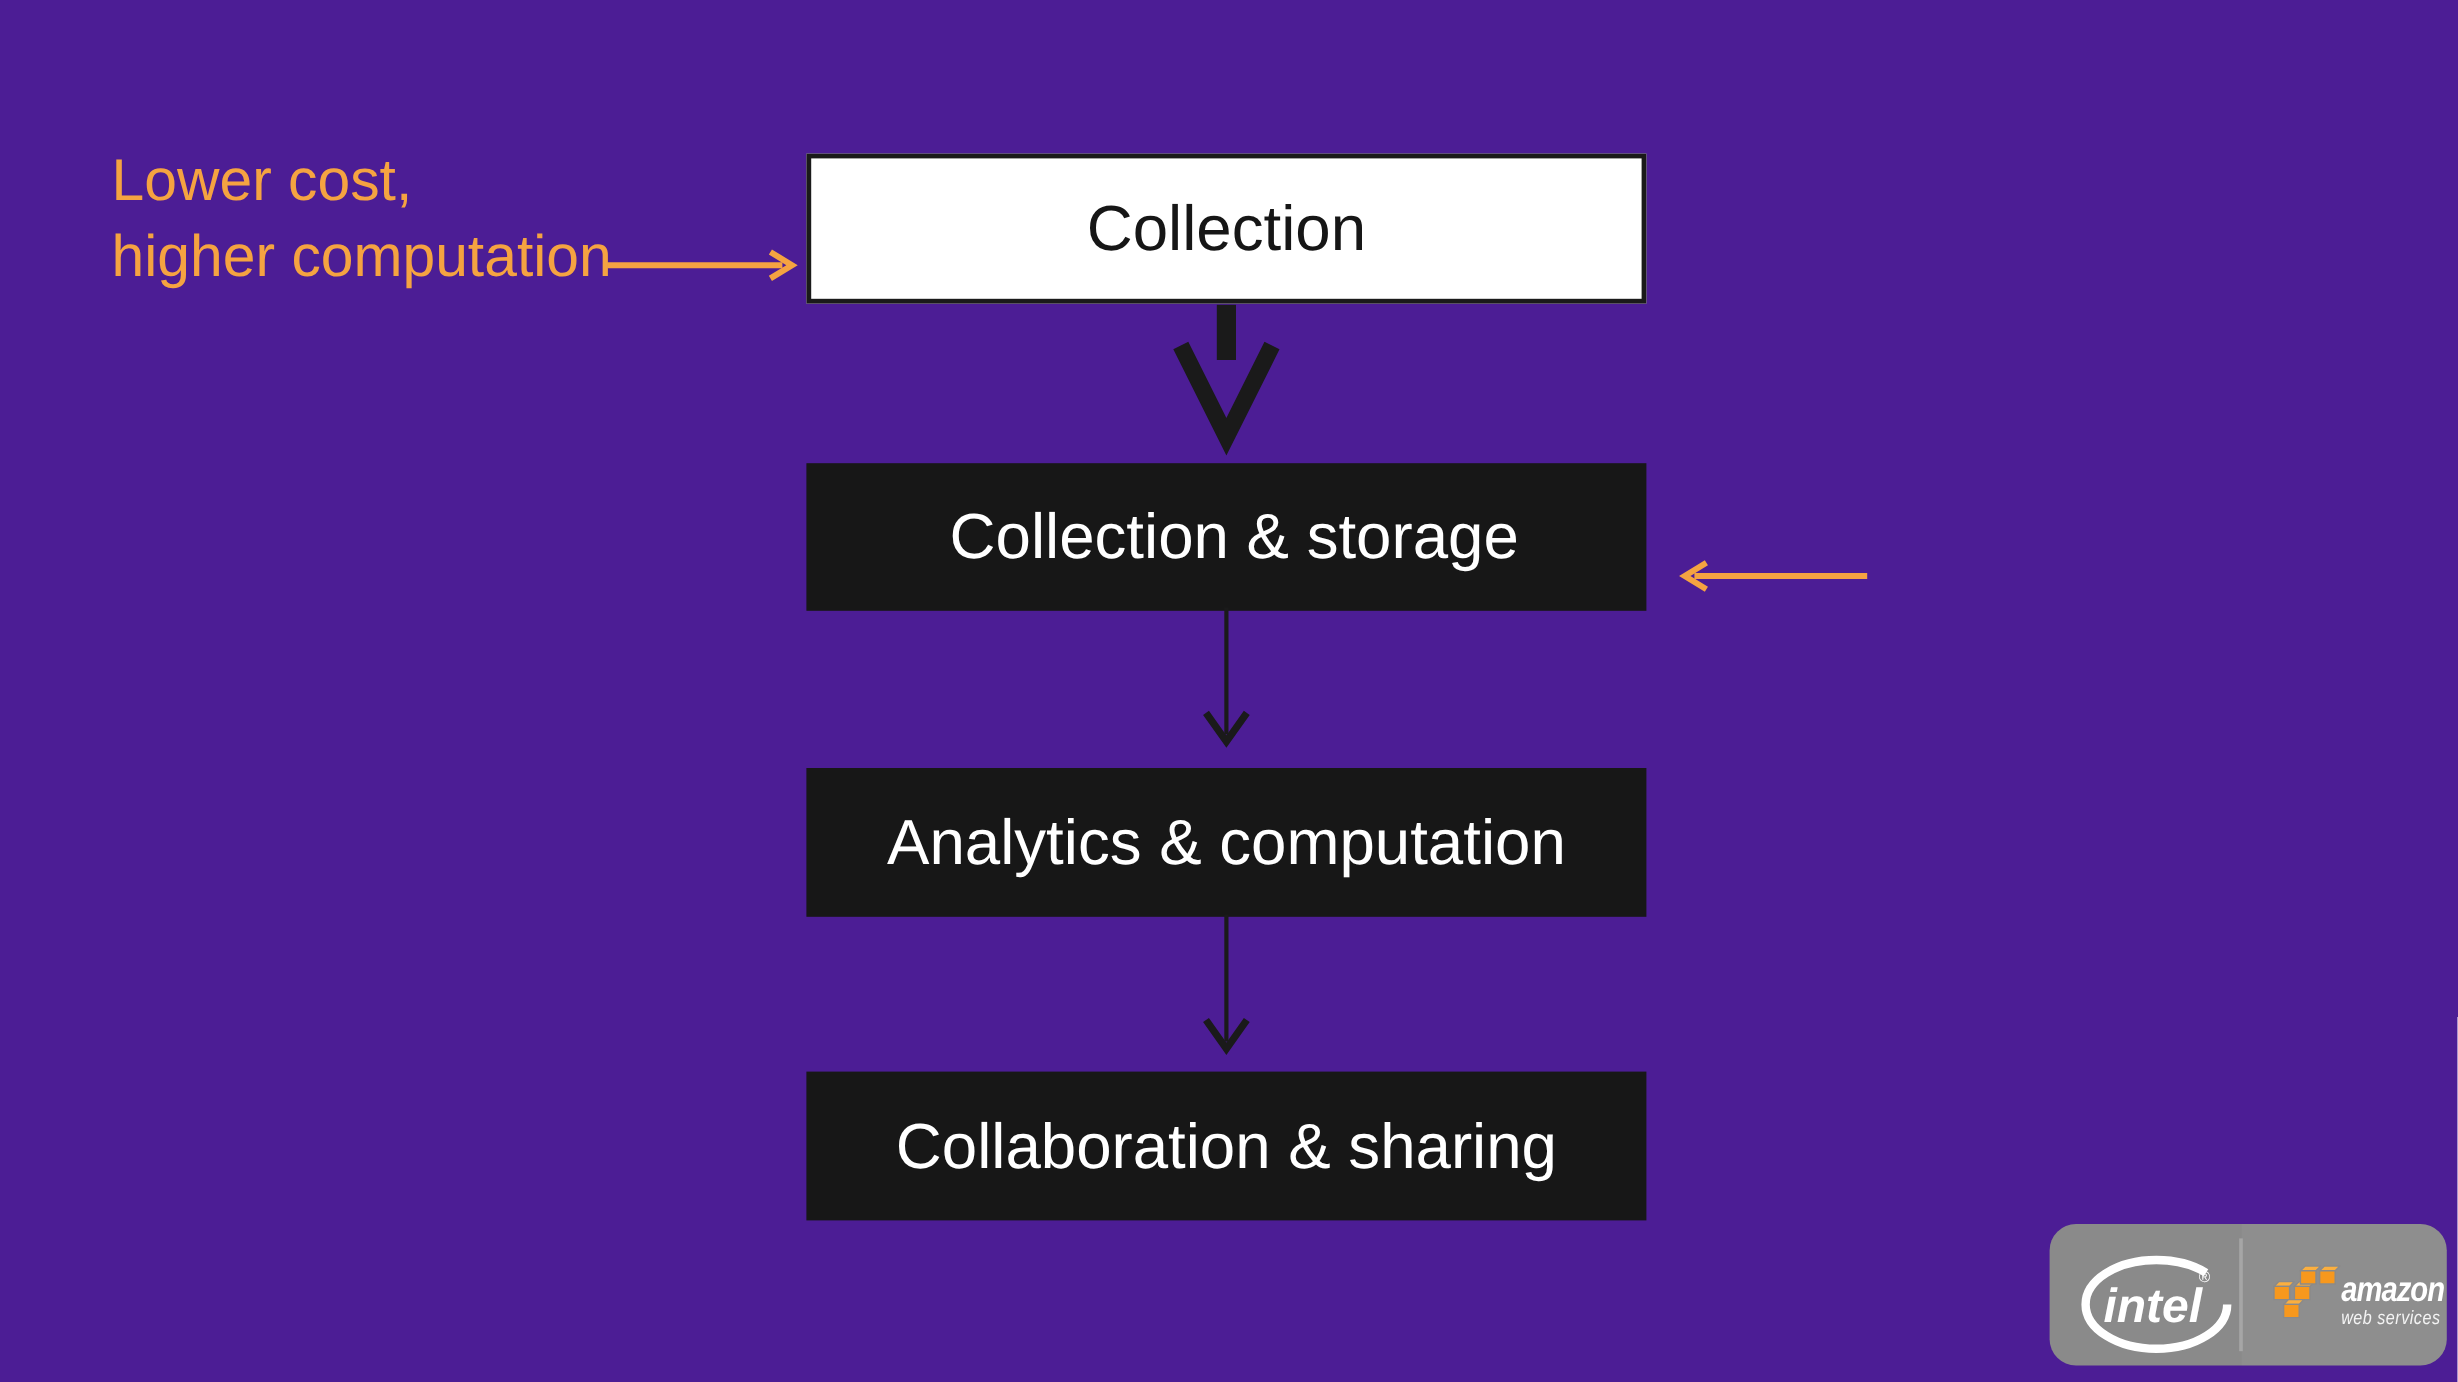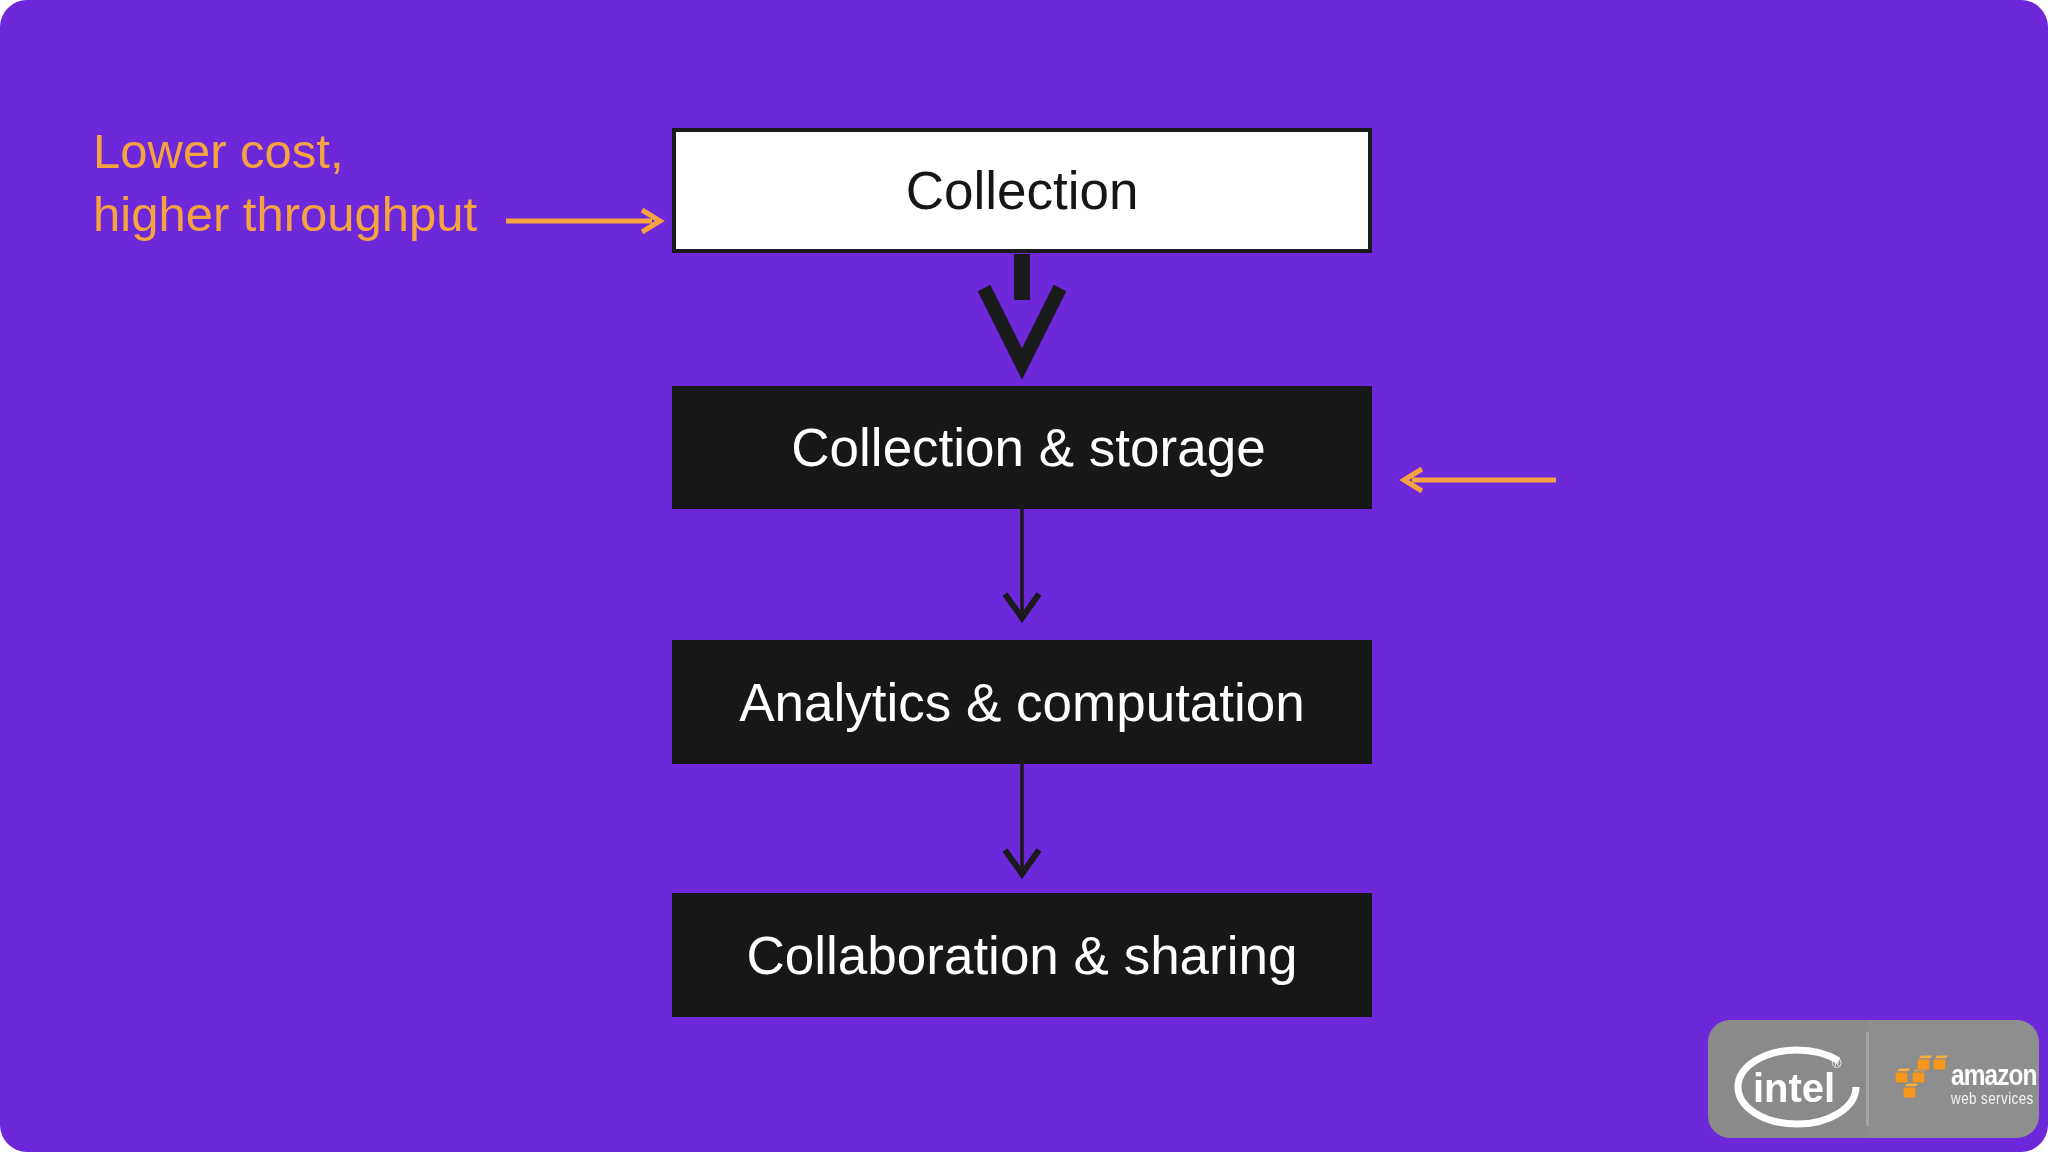--- a/index.html
+++ b/index.html
@@ -1,18 +1,18 @@
 <!DOCTYPE html>
 <html><head>
 <meta charset="utf-8">
 <style>
   html,body{margin:0;padding:0;background:#ffffff;}
   .slide{
-    position:relative;width:2048px;height:1152px;background:#6d28d9;
-    font-family:"Liberation Sans","DejaVu Sans",sans-serif;overflow:hidden;border-radius:27px;
+    position:relative;width:2048px;height:1152px;background:#4c1d95;
+    font-family:"Liberation Sans","DejaVu Sans",sans-serif;overflow:hidden;
   }
   
   .node{
     position:absolute;left:672px;width:700px;display:flex;
     align-items:center;justify-content:center;
     font-size:53px;letter-spacing:0;box-sizing:border-box;
   }
   .node-light{
     top:128px;height:125px;background:#ffffff;
     border:4px solid #1a1a1a;color:#161616;
@@ -31,21 +31,21 @@
     position:absolute;color:#F5A341;font-size:49px;line-height:63px;
   }
   .ann-left{left:93px;top:120px;text-align:left;}
   .ann-right{right:210px;top:380px;text-align:right;}
   .ann-arrow{position:absolute;overflow:visible;}
   #ann-arrow-left{left:502px;top:202px;}
   #ann-arrow-right{left:1400px;top:461px;}
   
   .badge{
     position:absolute;left:1708px;top:1020px;width:331px;height:118px;
-    background:#8A8A8A;border-radius:22px;
+    background:#8A8A8A;border-radius:22px;font-style:italic;
   }
   .badge::after{
     content:"";position:absolute;left:160px;top:0;right:0;bottom:0;
     background:rgba(255,255,255,0.04);border-radius:0 22px 22px 0;
   }
   .badge-divider{
     position:absolute;left:158px;top:12px;width:3px;height:94px;
     background:#a6a6a6;z-index:2;
   }
   .intel-logo{position:absolute;left:0;top:0;z-index:2;}
@@ -57,21 +57,21 @@
   .aws-name{font-size:29px;font-weight:bold;line-height:30px;letter-spacing:-1px;}
   .aws-sub{font-size:16px;line-height:17px;letter-spacing:0.5px;color:#f4f4f4;}
 </style>
 </head>
 <body>
 
 <div class="slide">
 
   <div class="ann ann-left">
     <div>Lower cost,</div>
-    <div>higher throughput</div>
+    <div>higher computation</div>
   </div>
   <svg id="ann-arrow-left" class="ann-arrow" width="164" height="38" viewBox="0 0 164 38">
     <line x1="4" y1="19" x2="150" y2="19" stroke="#F5A341" stroke-width="5"></line>
     <polyline points="140,8 158,19 140,30" fill="none" stroke="#F5A341" stroke-width="5"></polyline>
   </svg>
 
   <svg id="ann-arrow-right" class="ann-arrow" width="160" height="38" viewBox="0 0 160 38">
     <line x1="156" y1="19" x2="12" y2="19" stroke="#F5A341" stroke-width="5"></line>
     <polyline points="22,8 4,19 22,30" fill="none" stroke="#F5A341" stroke-width="5"></polyline>
   </svg>

